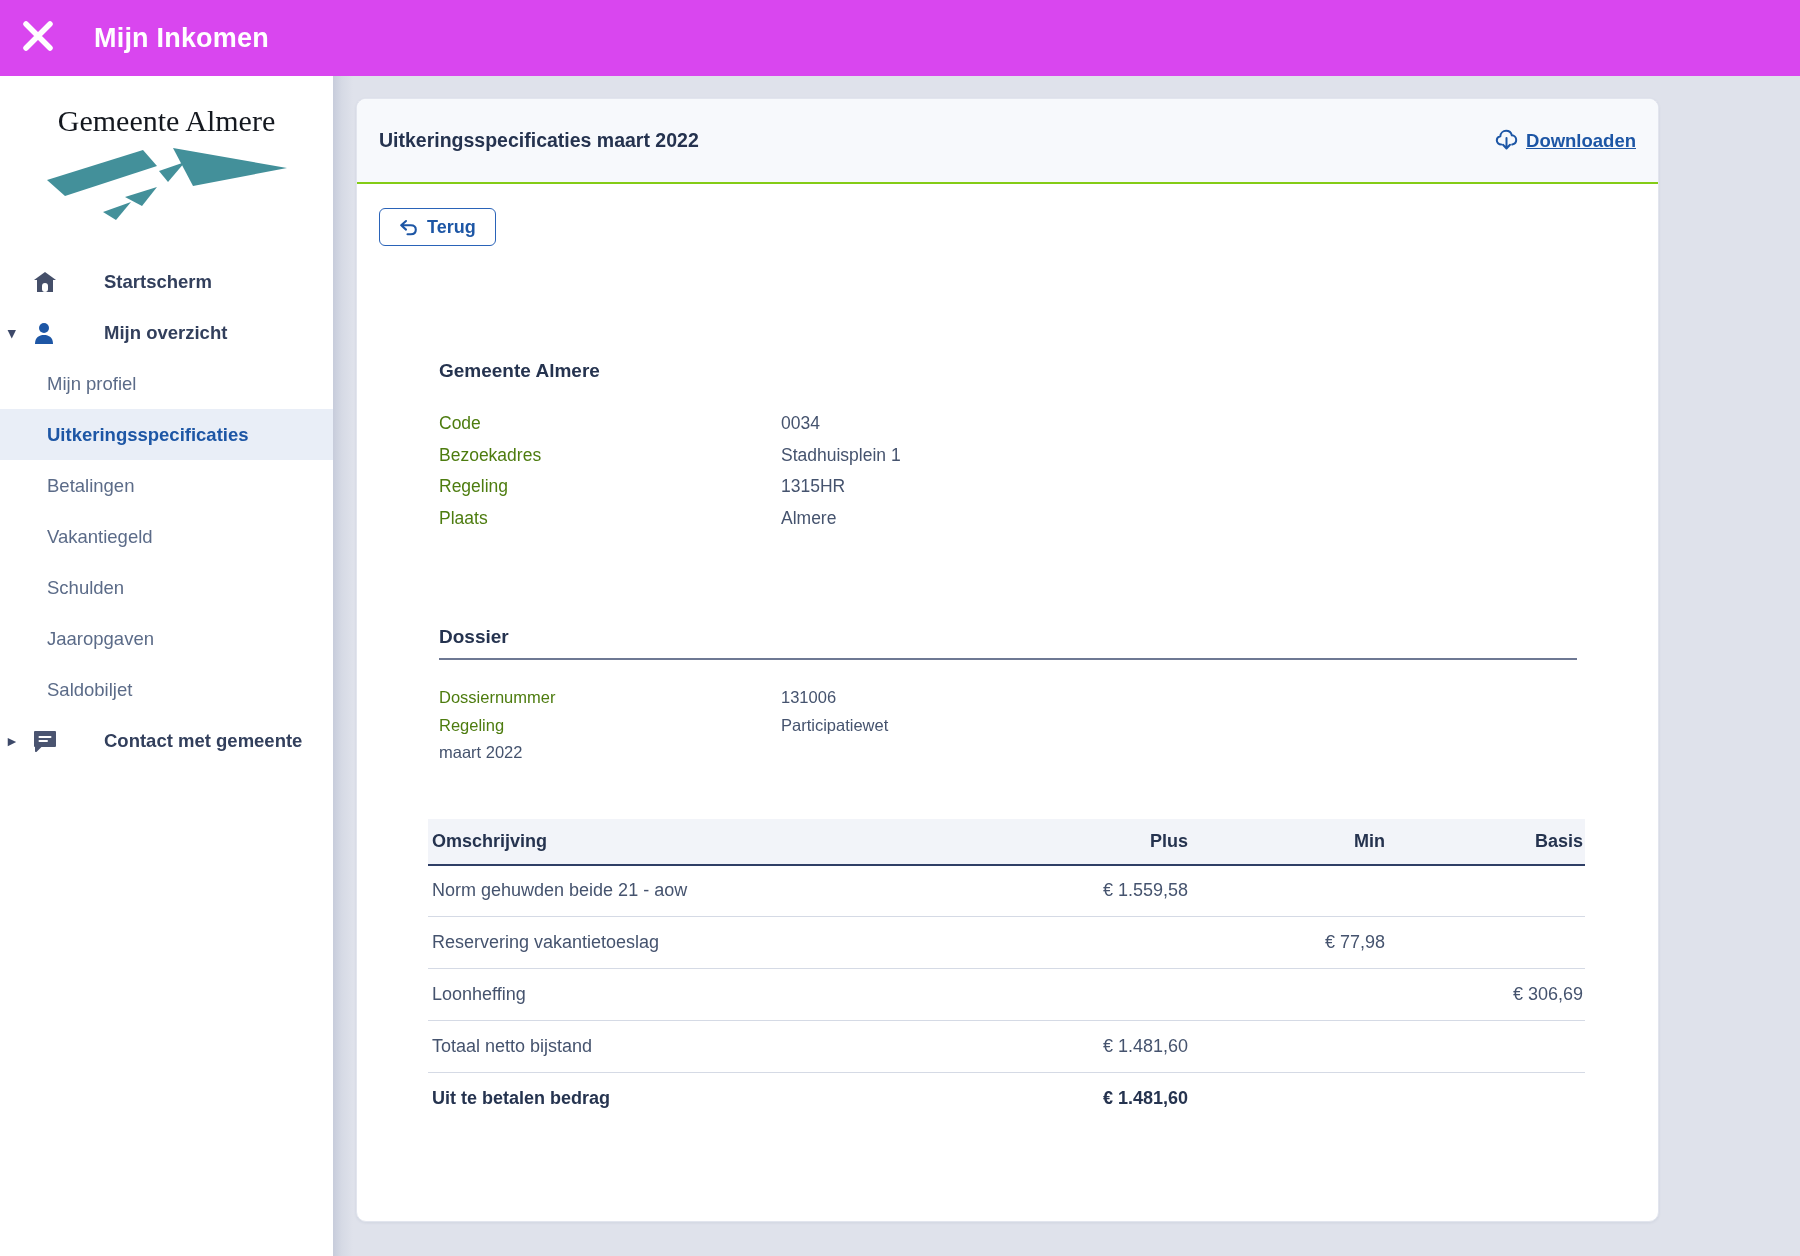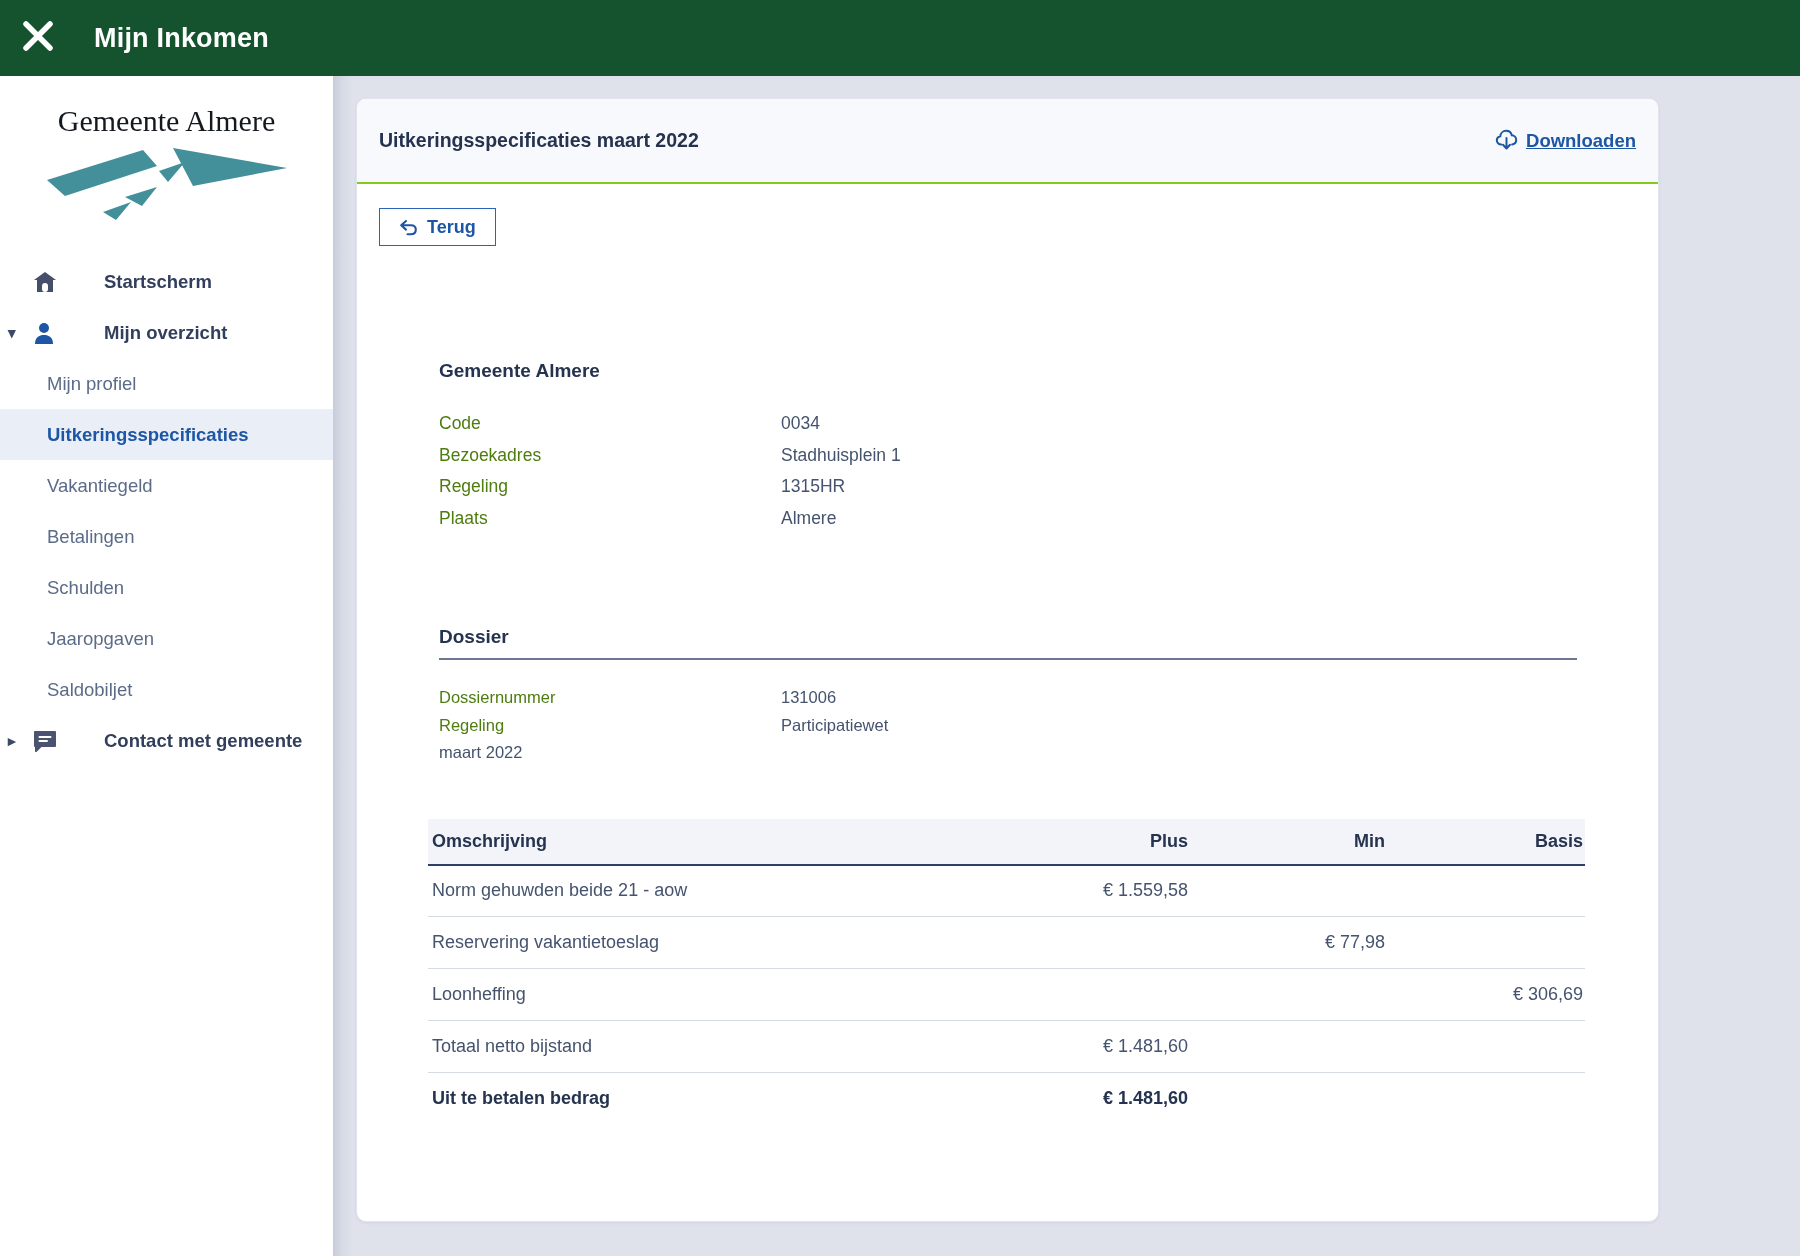--- a/index.html
+++ b/index.html
@@ -1,20 +1,20 @@
 <!DOCTYPE html>
 <html><head>
 <meta charset="utf-8">
 <style>
   * { margin:0; padding:0; box-sizing:border-box; }
   html,body { width:1800px; height:1256px; overflow:hidden;
               font-family:"Liberation Sans", sans-serif; background:#dfe2eb; }
 
   
-  .topbar { height:76px; background:#14532d; display:flex; align-items:center; }
+  .topbar { height:76px; background:#d946ef; display:flex; align-items:center; }
   .close-btn { width:76px; height:76px; display:flex; align-items:center; justify-content:center; cursor:pointer; }
   .topbar-title { color:#ffffff; font-size:27px; font-weight:bold; margin-left:18px; letter-spacing:.2px; }
 
   
   .frame { display:flex; height:1180px;justify-content:flex-end; }
   .sidebar { width:333px; background:#ffffff; flex:0 0 auto; padding-top:28px; }
   .scroll-strip { width:20px; flex:0 0 auto;
                   background:linear-gradient(to right,#c7ccdb 0%,#d6dae5 45%,#dfe2eb 100%); }
   .main { flex:1 1 auto; background:#dfe2eb; }
 
@@ -36,21 +36,21 @@
           border:1px solid #e2e5ee; box-shadow:0 1px 3px rgba(40,60,100,.08); overflow:hidden; }
   .card-header { height:85px; background:#f7f9fc; border-bottom:2px solid #84cc16;
                  display:flex; align-items:center; justify-content:space-between; padding:0 22px; }
   .card-title { font-size:19.5px; font-weight:600; color:#25334f; }
   .download-link { display:flex; align-items:center; gap:8px; color:#1d56a5; font-size:18.5px;
                    font-weight:600; cursor:pointer; }
   .download-link span { text-decoration:underline; }
   .card-body { padding:24px 22px 96px 22px; }
 
   .back-btn { display:inline-flex; align-items:center; gap:9px; height:38px; padding:0 19px;
-              border:1.5px solid #2a63b8; border-radius:0; background:#ffffff; color:#1d56a5;
+              border:1.5px solid #2a63b8; border-radius:6px; background:#ffffff; color:#1d56a5;
               font-size:18px; font-weight:600; cursor:pointer; }
 
   .doc { margin-left:49px; margin-right:51px; }
   .info-section { margin-left:11px; margin-right:8px; }
   .section-heading { font-size:19px; font-weight:bold; color:#25334f; line-height:26px; }
   .org { margin-top:112px; }
   .dossier { margin-top:90px; }
   .dossier-rule { border:none; border-top:2px solid #6e7893; margin-top:8px; }
   .kv-rows { margin-top:24px; }
   .kv-row { display:flex; line-height:31.5px; font-size:17.5px; }
@@ -121,25 +121,25 @@
 
       <div class="nav-item sub">
         <span>Mijn profiel</span>
       </div>
 
       <div class="nav-item sub active">
         <span>Uitkeringsspecificaties</span>
       </div>
 
       <div class="nav-item sub">
+        <span>Betalingen</span>
+      </div>
+
+      <div class="nav-item sub">
         <span>Vakantiegeld</span>
-      </div>
-
-      <div class="nav-item sub">
-        <span>Betalingen</span>
       </div>
 
       <div class="nav-item sub">
         <span>Schulden</span>
       </div>
 
       <div class="nav-item sub">
         <span>Jaaropgaven</span>
       </div>
 

